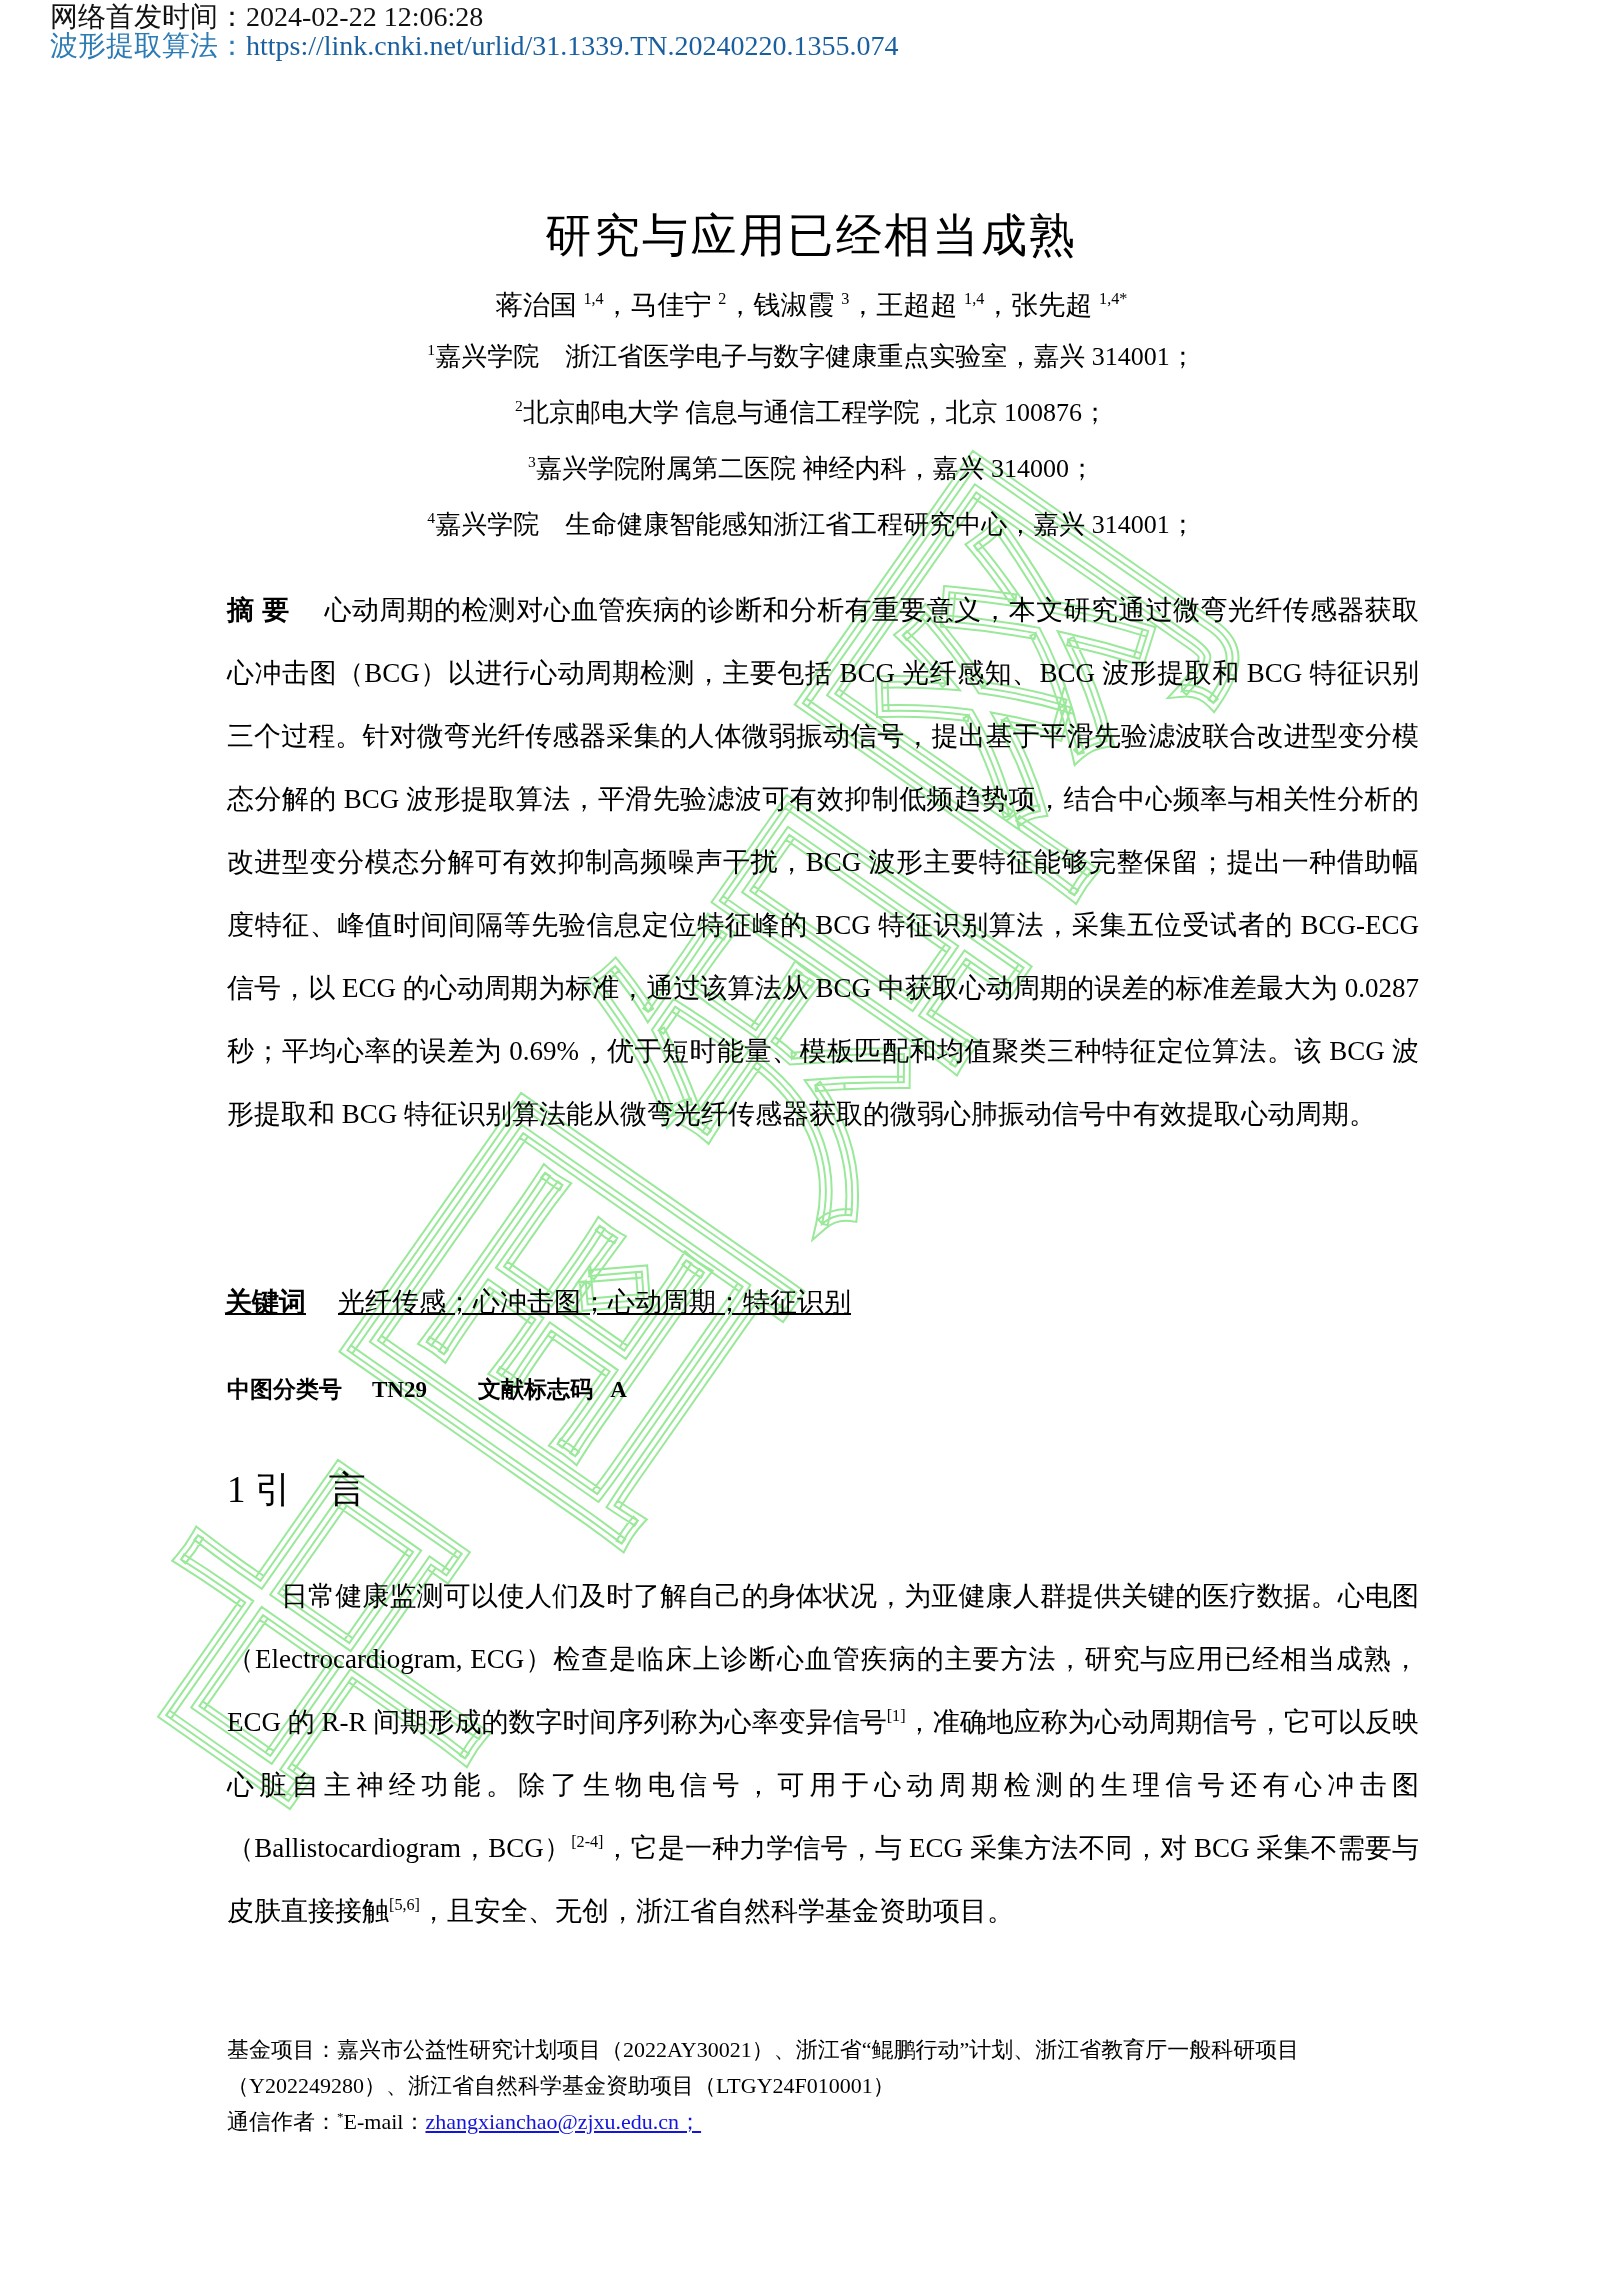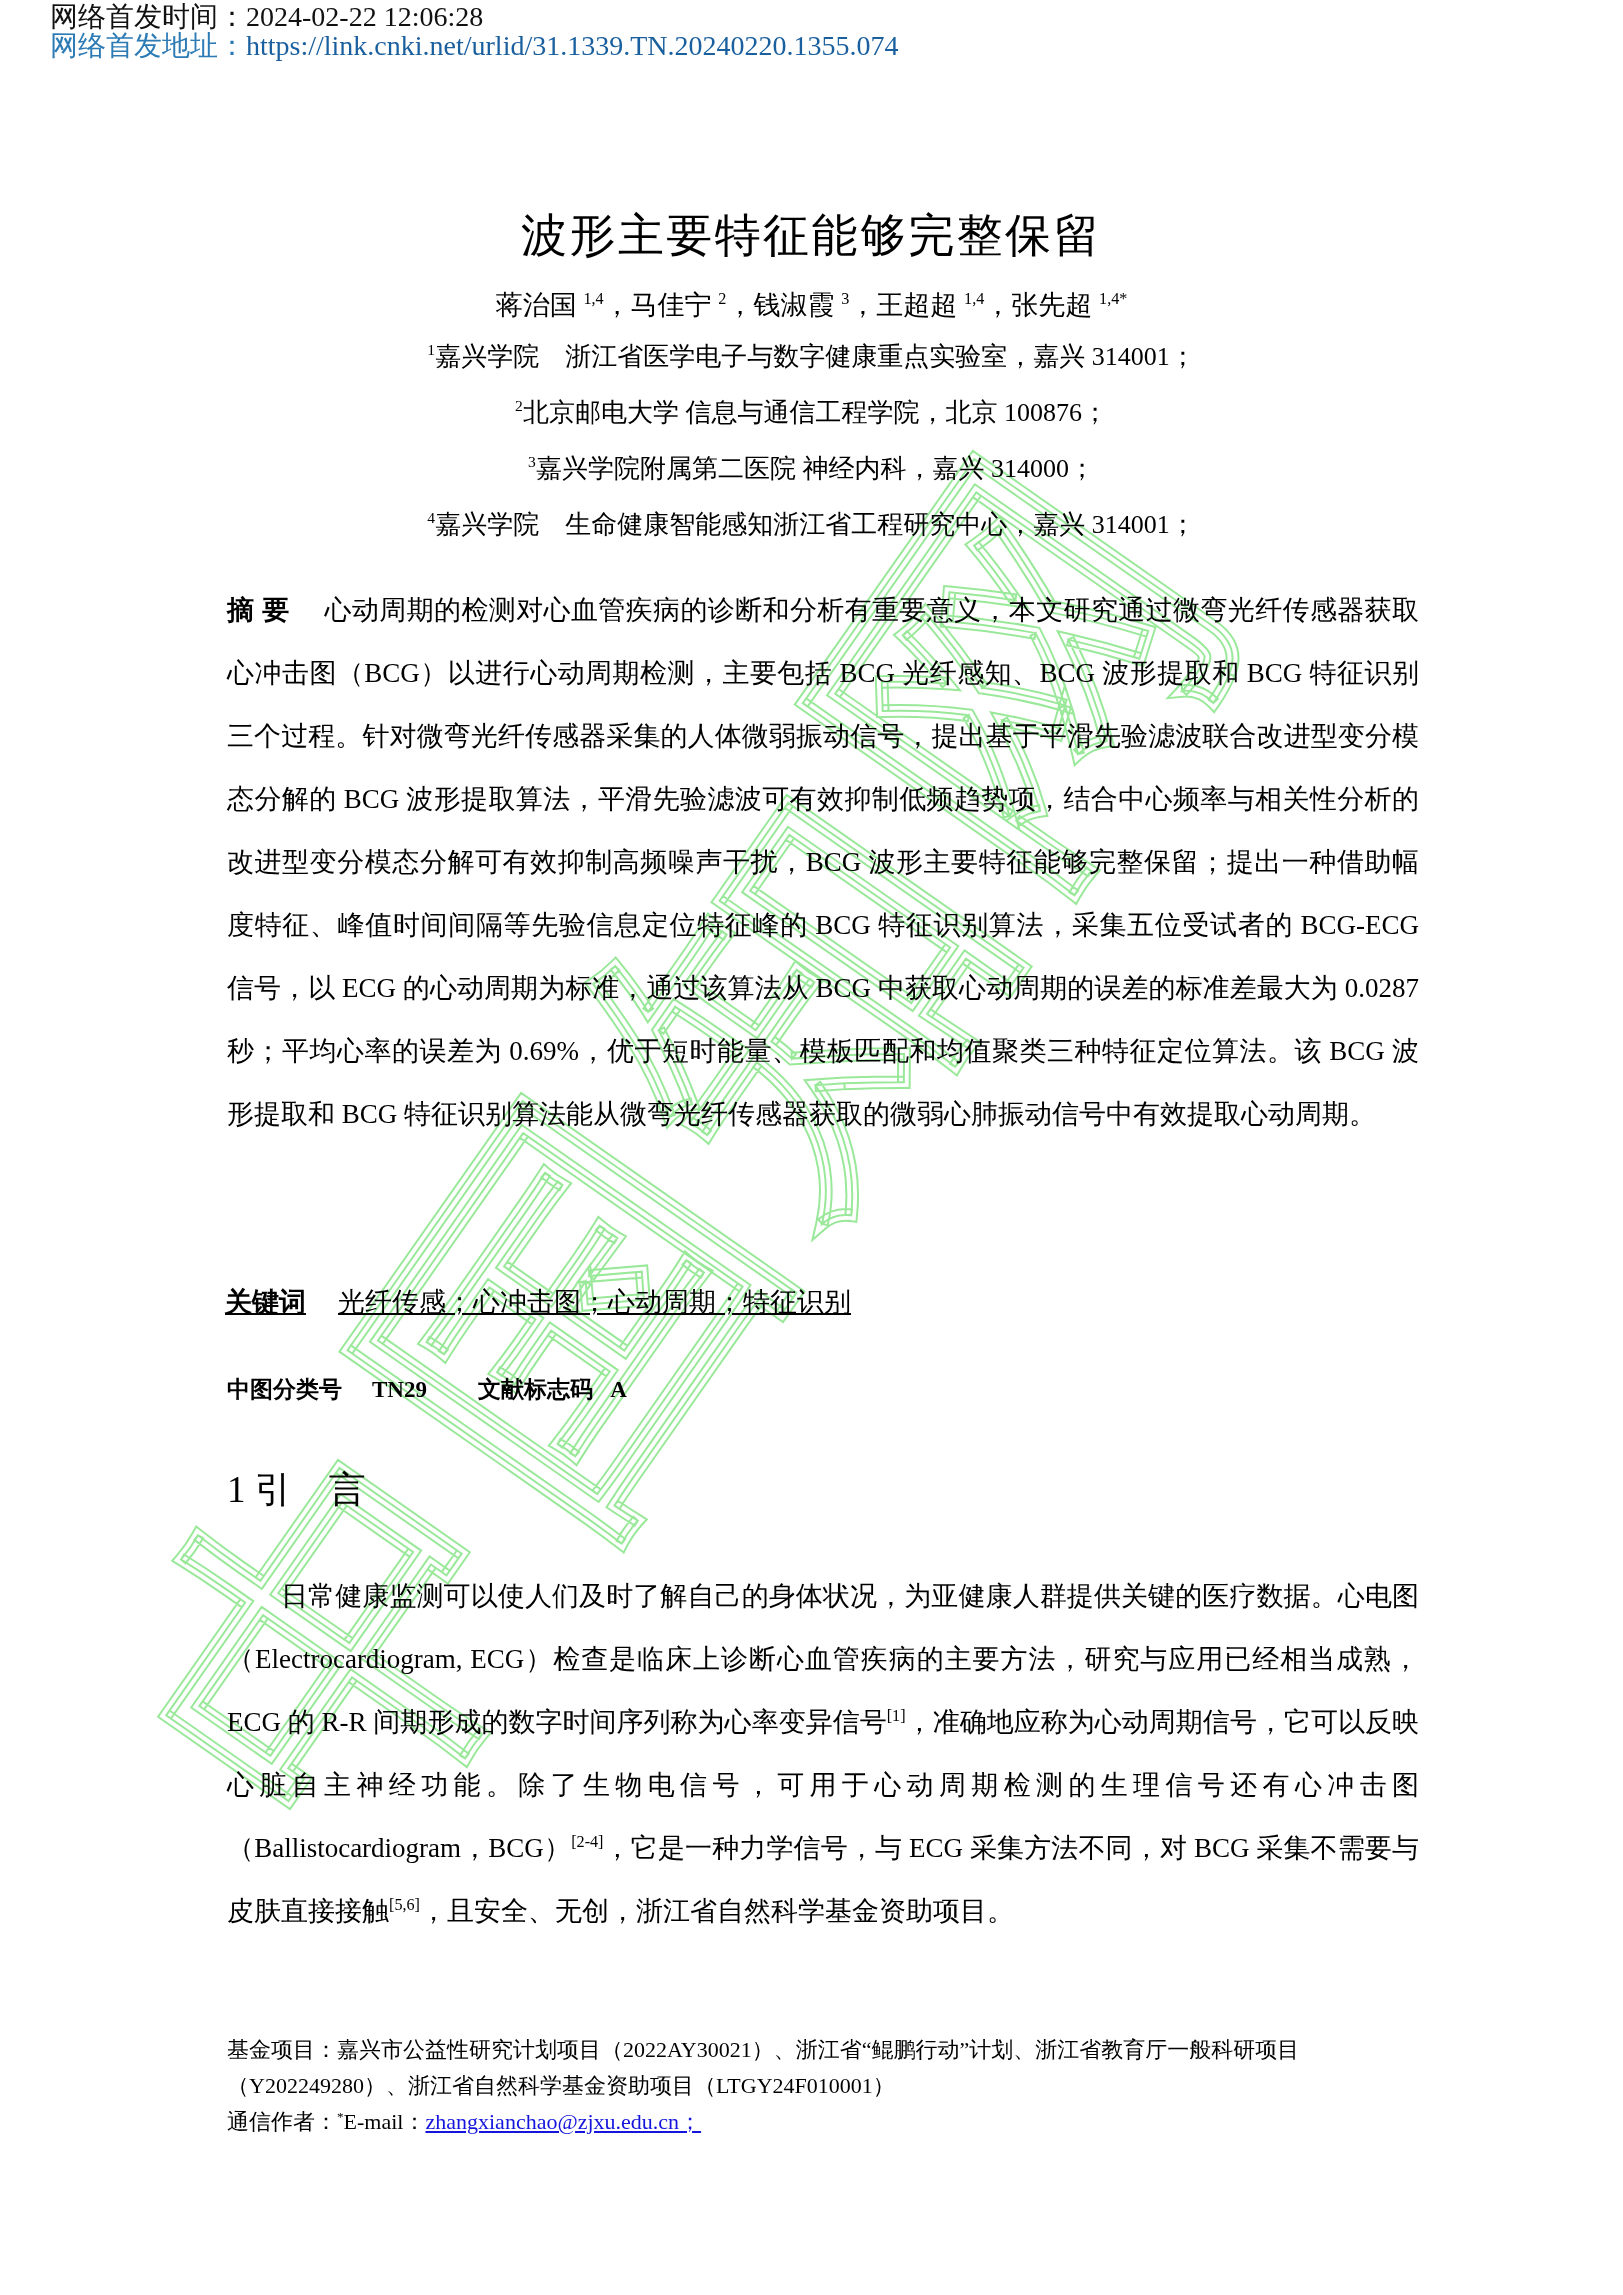--- a/index.html
+++ b/index.html
@@ -63,24 +63,24 @@
 <div class="page">
 
   <div class="wm-layer">
     <div class="wm-text" style="-webkit-text-stroke: 2px rgb(154, 232, 154);">中国知网</div>
   </div>
 
   <div class="content">
 
     <div class="hdr">
       <div><span class="time-lbl">网络首发时间：</span><span class="time-val">2024-02-22 12:06:28</span></div>
-      <div><span class="url-lbl">网络首发地址：</span><a class="url-val">https://link.cnki.net/urlid/31.1339.TN.20240220.1355.074</a></div>
+      <div><span class="url-lbl">波形提取算法：</span><a class="url-val">https://link.cnki.net/urlid/31.1339.TN.20240220.1355.074</a></div>
     </div>
 
-    <div class="title">波形主要特征能够完整保留</div>
+    <div class="title">研究与应用已经相当成熟</div>
 
     <div class="authors"><span>蒋治国 </span><sup>1,4</sup><span>，马佳宁 </span><sup>2</sup><span>，钱淑霞 </span><sup>3</sup><span>，王超超 </span><sup>1,4</sup><span>，张先超 </span><sup>1,4*</sup></div>
 
     <div class="affils">
       <div class="line"><sup>1</sup><span>嘉兴学院　浙江省医学电子与数字健康重点实验室，嘉兴 314001；</span></div>
       <div class="line"><sup>2</sup><span>北京邮电大学 信息与通信工程学院，北京 100876；</span></div>
       <div class="line"><sup>3</sup><span>嘉兴学院附属第二医院 神经内科，嘉兴 314000；</span></div>
       <div class="line"><sup>4</sup><span>嘉兴学院　生命健康智能感知浙江省工程研究中心，嘉兴 314001；</span></div>
     </div>
 

